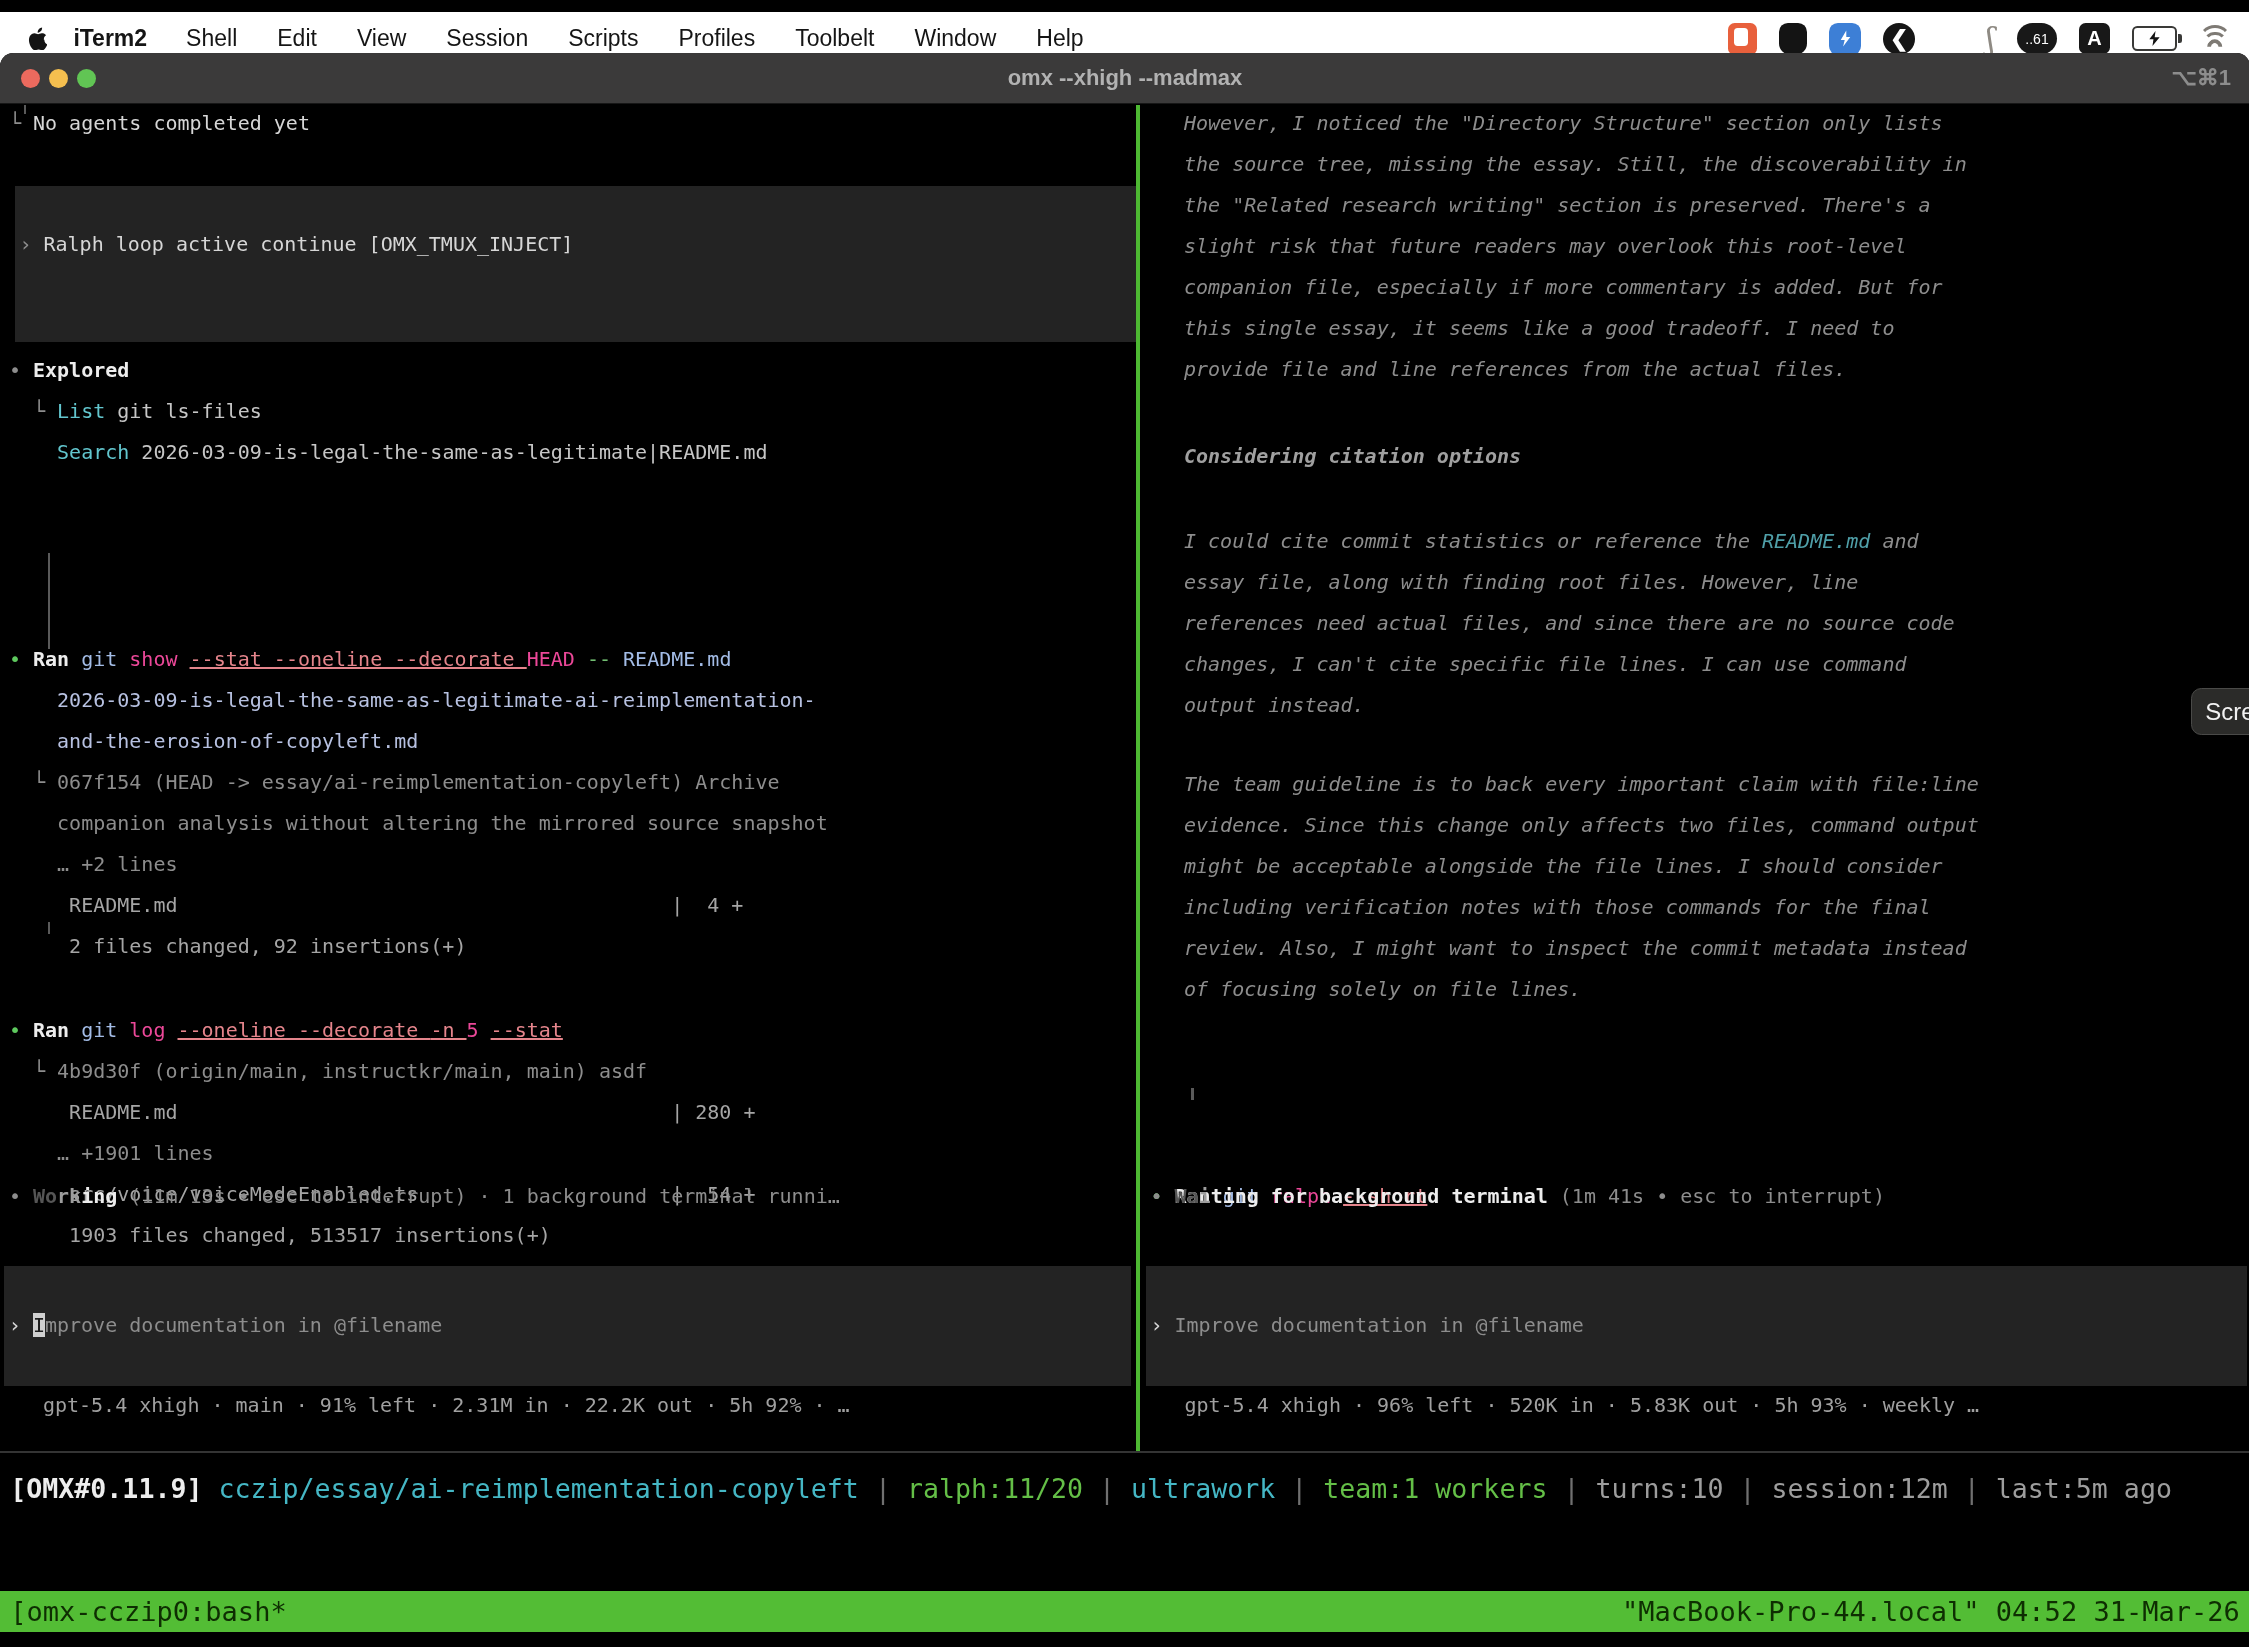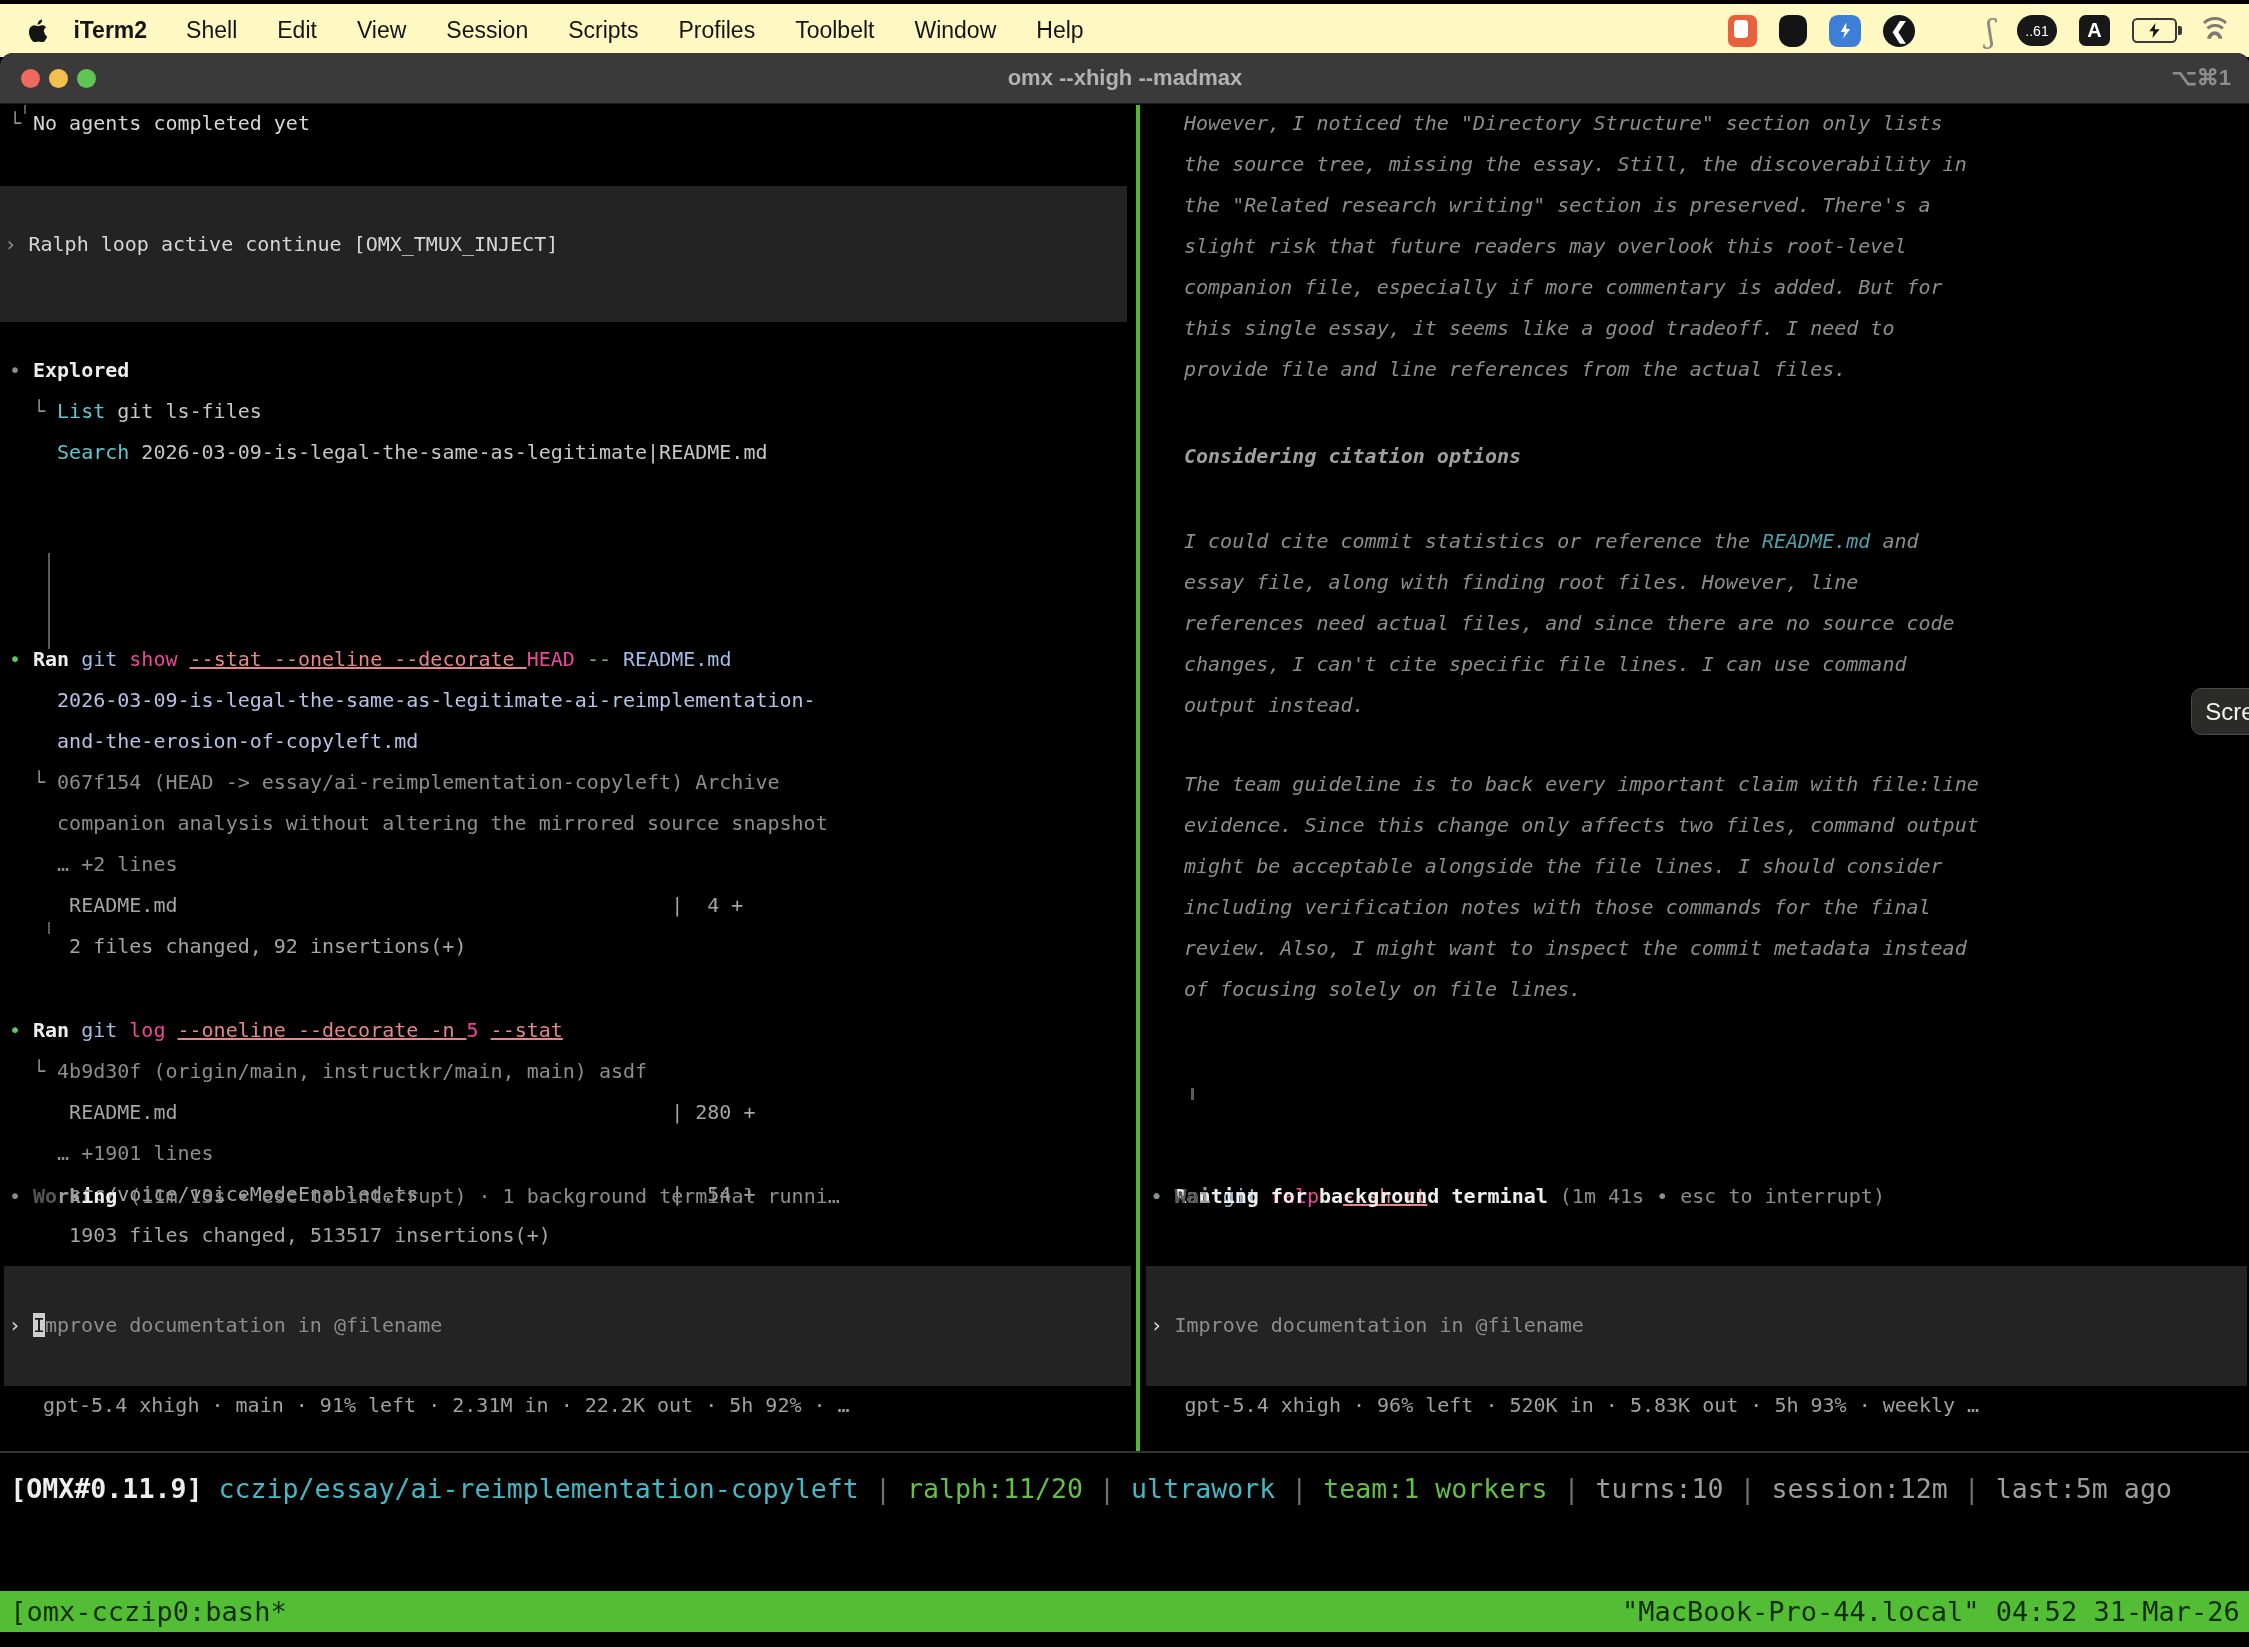--- a/index.html
+++ b/index.html
@@ -1,19 +1,19 @@
 <!DOCTYPE html>
 <html style="font-size:11.8px"><head>
 <meta charset="utf-8">
 <style>
   html,body{margin:0;padding:0;background:#000;}
   body{width:2250px;height:1648px;overflow:hidden;position:relative;font-family:"DejaVu Sans Mono",monospace;}
 
   
-  #menubar{position:absolute;top:4px;left:0;width:2250px;height:53px;background:#fef9c3;
+  #menubar{position:absolute;top:12px;left:0;width:2250px;height:53px;background:#ffffff;
     display:flex;align-items:center;font-family:"Liberation Sans",sans-serif;font-size:23px;color:#151515;}
   #menubar .apple{margin-left:28px;margin-right:7.4px;display:flex;align-items:center;}
   #menubar .app-name{font-weight:bold;padding:0 19px;}
   .menu-item{padding:0 20px;}
   #menu-right{margin-left:auto;display:flex;align-items:center;gap:22px;margin-right:19px;}
   .mi{display:inline-flex;align-items:center;justify-content:center;}
   .ic-screenshare{width:29.5px;height:32px;background:#e8603c;border-radius:6.6px;position:relative;}
   .ic-screenshare i{position:absolute;left:5.9px;top:5.9px;width:14.8px;height:17.7px;background:#fff;border-radius:3.7px;}
   .ic-shield{width:28px;height:32px;background:#141414;border-radius:8.9px 8.9px 11.8px 11.8px;display:grid;grid-template-columns:repeat(3,5.9px);grid-auto-rows:5.9px;gap:1.5px;align-content:center;justify-content:center;}
   .ic-shield i{background:#ece9e2;border-radius:0.7px;}
@@ -168,21 +168,21 @@
     <div id="title-text">omx --xhigh --madmax</div>
     <div id="title-shortcut">⌥⌘1</div>
   </div>
 
   <div id="content">
 
     <div id="left-pane">
       <div class="riser" style="left:23.6px;top:0;height:8.9px;"></div>
       <div class="tblock" style="top:-2.2px;left:8.9px;"><span class="ln"><span class="sg-gray">└ </span><span class="sg-white">No agents completed yet</span></span></div>
 
-      <div class="box" style="top:81px;left:0;width:1127px;height:136px;">
+      <div class="box" style="top:81px;left:15px;width:1127px;height:156px;">
         <div class="tblock" style="position:relative;top:38px;left:4.4px;"><span class="ln"><span class="sg-gray">› </span><span class="sg-white">Ralph loop active continue [OMX_TMUX_INJECT]</span></span></div>
       </div>
 
       <div class="tblock" style="top:245px;left:8.9px;"><span class="ln"><span class="sg-gray">• </span><span class="sg-whiteb">Explored</span></span><span class="ln"><span class="sg-gray">  └ </span><span class="sg-cyan">List</span><span class="sg-lgray"> git ls-files</span></span><span class="ln"><span class="sg-gray">    </span><span class="sg-cyan">Search</span><span class="sg-lgray"> 2026-03-09-is-legal-the-same-as-legitimate|README.md</span></span></div>
 
       <div class="tblock" style="top:411px;left:8.9px;">
         <div class="riser" style="left:39px;top:37px;height:96px;"></div>
       <span class="ln"><span class="sg-greenb">• </span><span class="sg-whiteb">Ran </span><span class="sg-blue">git </span><span class="sg-lblue">show </span><span class="sg-salmon">--stat --oneline --decorate </span><span class="sg-lblue">HEAD </span><span class="sg-greenarg">-- </span><span class="sg-blue">README.md</span></span><span class="ln"><span class="sg-lav">    2026-03-09-is-legal-the-same-as-legitimate-ai-reimplementation-</span></span><span class="ln"><span class="sg-lav">    and-the-erosion-of-copyleft.md</span></span><span class="ln"><span class="sg-gray">  └ 067f154 (HEAD -&gt; essay/ai-reimplementation-copyleft) Archive</span></span><span class="ln"><span class="sg-gray">    companion analysis without altering the mirrored source snapshot</span></span><span class="ln"><span class="sg-gray">    … +2 lines</span></span><span class="ln"><span class="sg-gray2">     README.md                                         |  4 +</span></span><span class="ln"><span class="sg-gray2">     2 files changed, 92 insertions(+)</span></span></div>
 
       <div class="tblock" style="top:782px;left:8.9px;">

